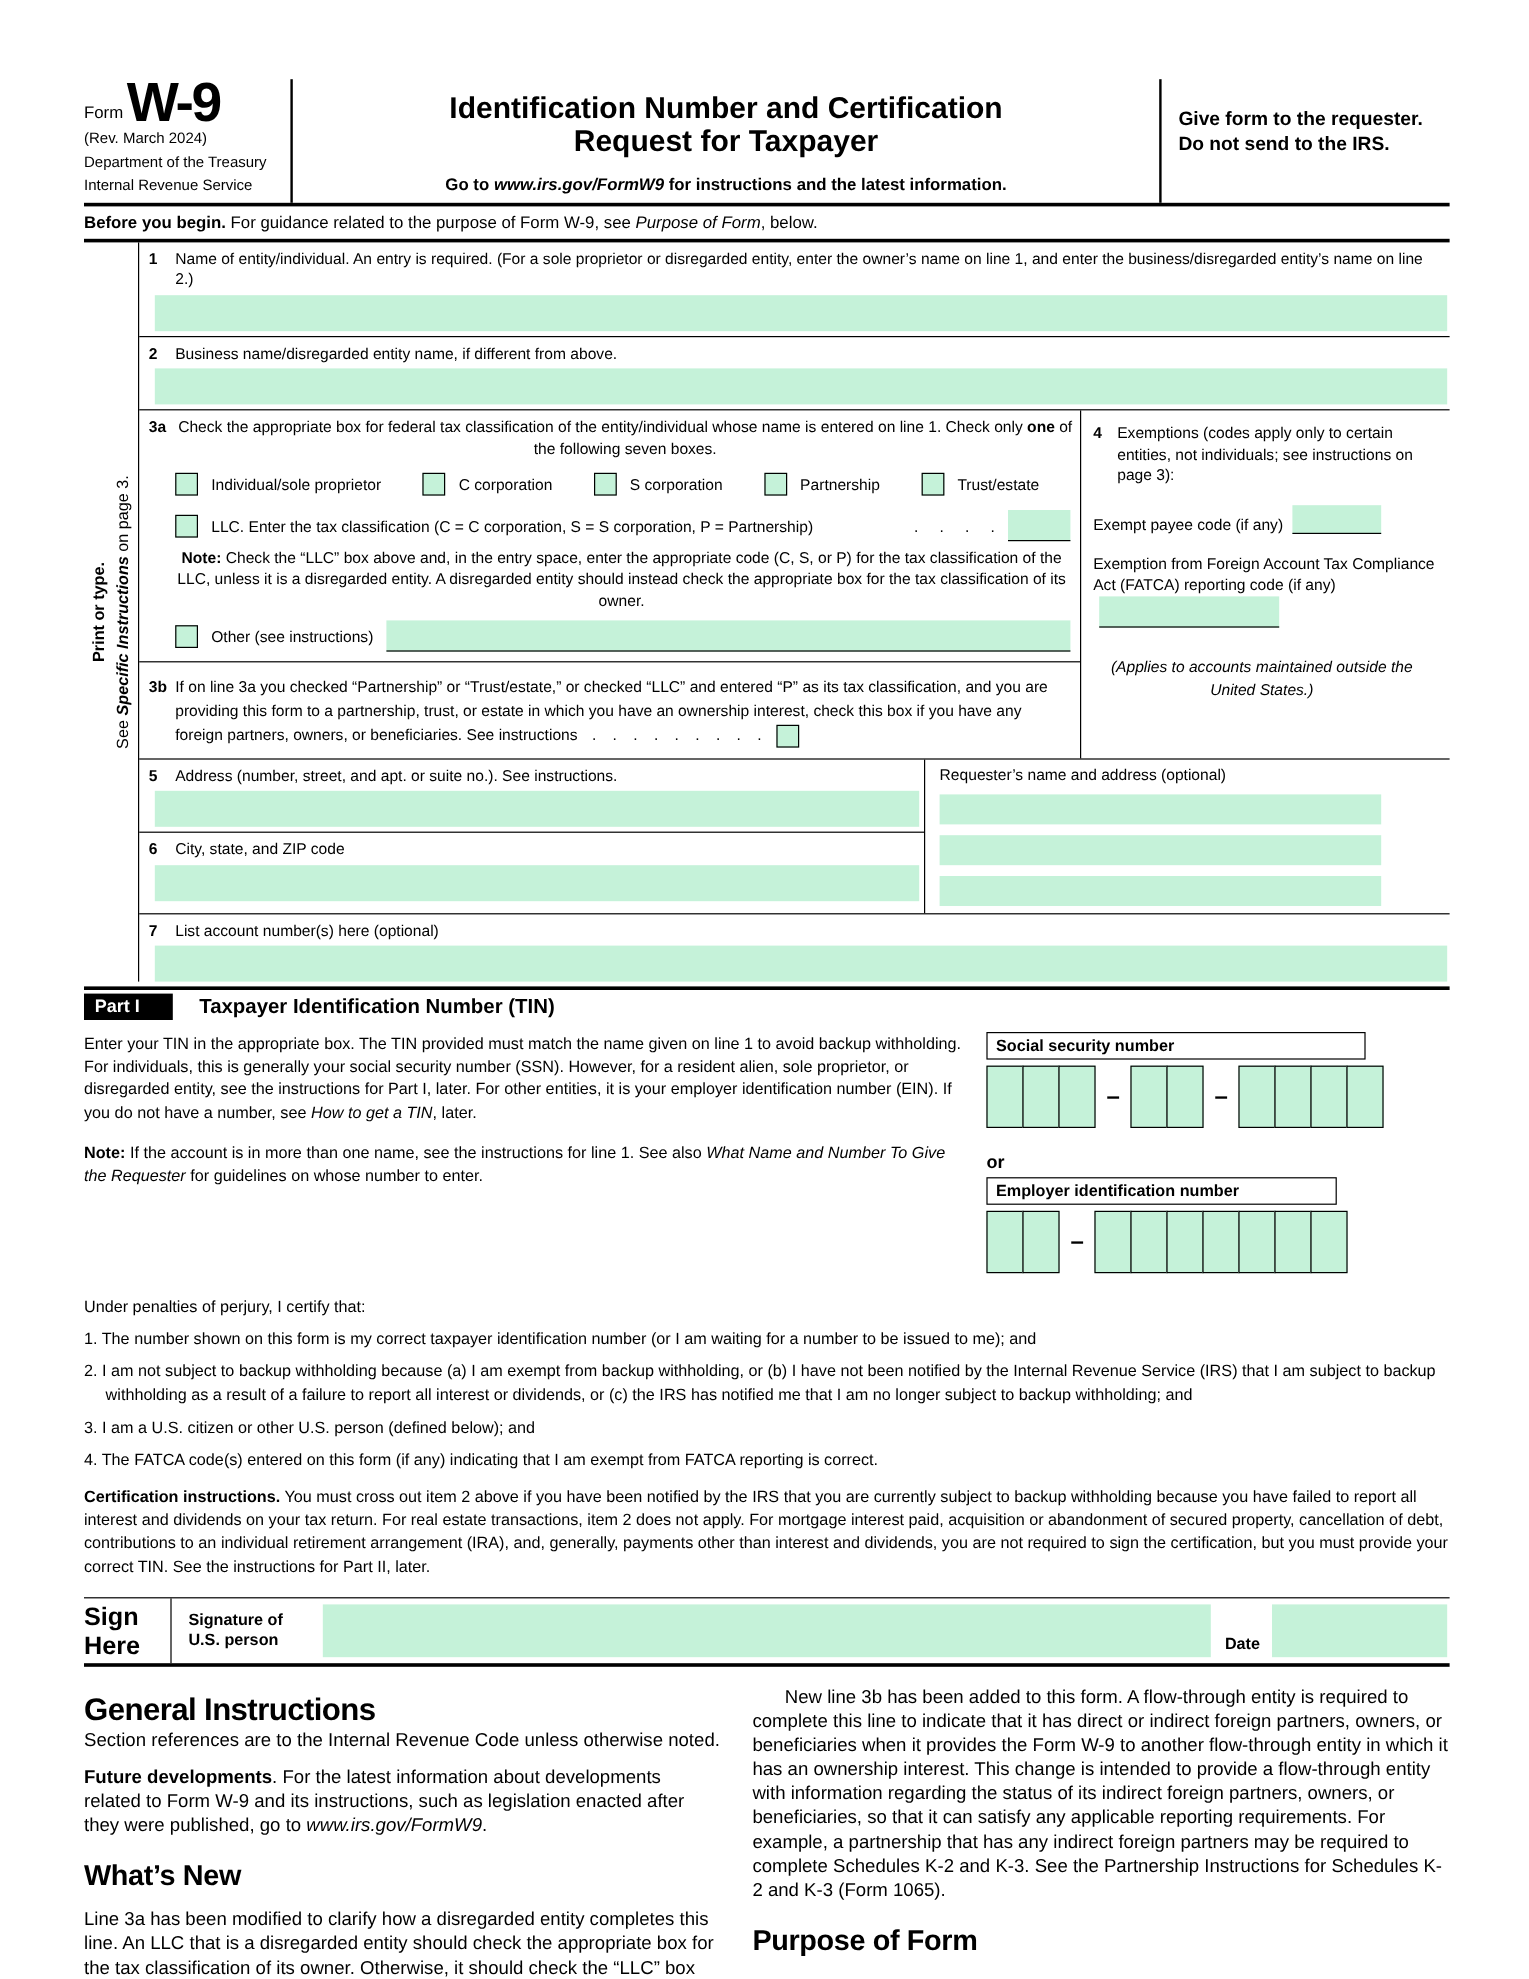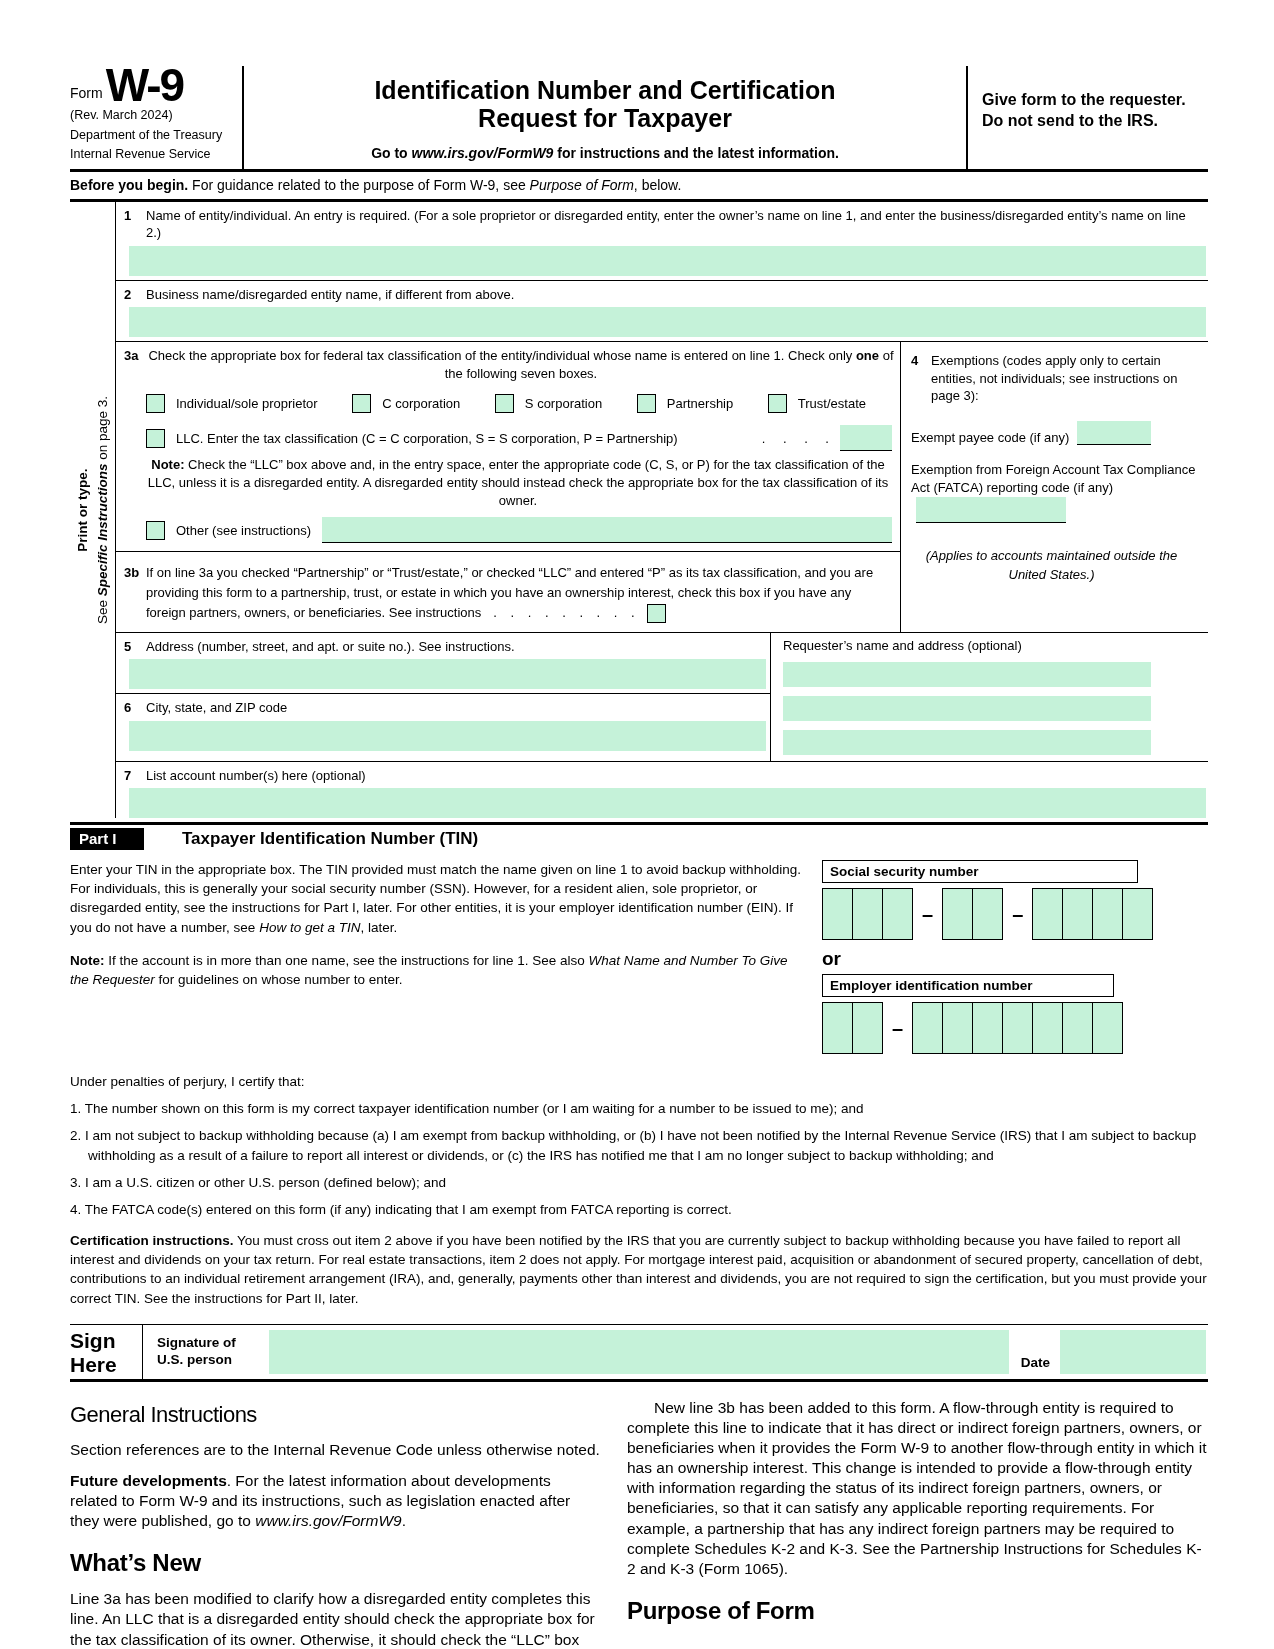--- a/index.html
+++ b/index.html
@@ -75,36 +75,36 @@
   .sec-5 { border-bottom: 1px solid #000; }
   .col-56 .gbar { margin-right: 4px; }
   .col-req { width: 438px; border-left: 1px solid #000; padding: 5px 0 6px 12px; }
   .req-bar { width: 368px; height: 25px; background: var(--green); margin-top: 9px; }
 
   
   .part-hdr { border-top: 3px solid #000; display: flex; align-items: center; padding: 3px 0 4px; }
   .part-hdr.ruled { border-bottom: 1.5px solid #000; }
   .part-badge { background: #000; color: #fff; font-weight: bold; font-size: 15px;
     width: 74px; padding: 2px 0 3px 9px; }
-  .part-title { font-weight: bold; font-size: 17px; margin-left: 38px; }
+  .part-title { font-weight: bold; font-size: 17px; margin-left: 22px; }
 
   
   .p1body { display: flex; gap: 14px; padding: 6px 0 8px; }
   .p1left { flex: 1; font-size: 13.5px; line-height: 1.42; }
   .p1left p { margin-bottom: 14px; }
   .p1right { width: 386px; }
   .tin-label-box { border: 1.5px solid #000; font-weight: bold; padding: 3px 7px; font-size: 13.5px; }
   .ssn-label { width: 316px; }
   .ein-label { width: 292px; margin-top: 2px; }
   .cellrow { display: flex; align-items: center; margin-top: 5px; }
   .cellgroup { display: flex; }
   .cell { width: 31px; height: 52px; background: var(--green); border: 1px solid #000; margin-left: -1px; }
   .cellgroup .cell:first-child { margin-left: 0; }
   .tin-dash { font-weight: bold; font-size: 20px; margin: 0 9px; }
-  .or { font-weight: bold; font-size: 19px; margin: 8px 0 4px; }
+  .or { font-weight: bold; font-size: 15px; margin: 20px 0 4px; }
 
   
   .p2body { padding: 6px 0 10px; font-size: 13.5px; line-height: 1.42; }
   .p2intro { margin: 4px 0 8px; }
   .certitem { padding-left: 18px; text-indent: -18px; margin: 8px 0; }
   .certinstr { margin-top: 12px; }
 
   
   .signrow { border-top: 1.5px solid #000; border-bottom: 3px solid #000;
     display: flex; align-items: stretch; margin-top: 6px; height: 58px; }
@@ -112,21 +112,21 @@
   .sign-cell { border-left: 1.5px solid #000; display: flex; flex: 1; }
   .sig-label { width: 120px; font-weight: bold; font-size: 13.5px; padding: 9px 0 0 14px; line-height: 1.3; }
   .sig-box { flex: 1; background: var(--green); margin: 5px 12px 5px 6px; }
   .date-label { font-weight: bold; font-size: 13.5px; align-self: flex-end; padding-bottom: 9px; }
   .date-box { width: 146px; background: var(--green); margin: 5px 2px 5px 10px; flex: none; }
 
   
   .geninstr { display: flex; gap: 27px; margin-top: 16px; }
   .gi-left { flex: 0 0 530px; }
   .gi-right { flex: 1; }
-  .gi-h1 { font-size: 22px; font-weight: normal; letter-spacing: -0.5px; margin: 4px 0 12px; }
+  .gi-h1 { font-size: 26px; font-weight: bold; letter-spacing: -0.5px; margin: 4px 0 1px; }
   .gi-h2 { font-size: 24px; font-weight: bold; letter-spacing: -0.3px; margin: 18px 0 12px; }
   .gi-p { font-size: 15.5px; line-height: 1.3; margin-bottom: 11px; }
   .gi-indent { text-indent: 27px; }
 </style>
 </head>
 <body>
 
 <div class="sheet">
 
   <header class="form-header">

